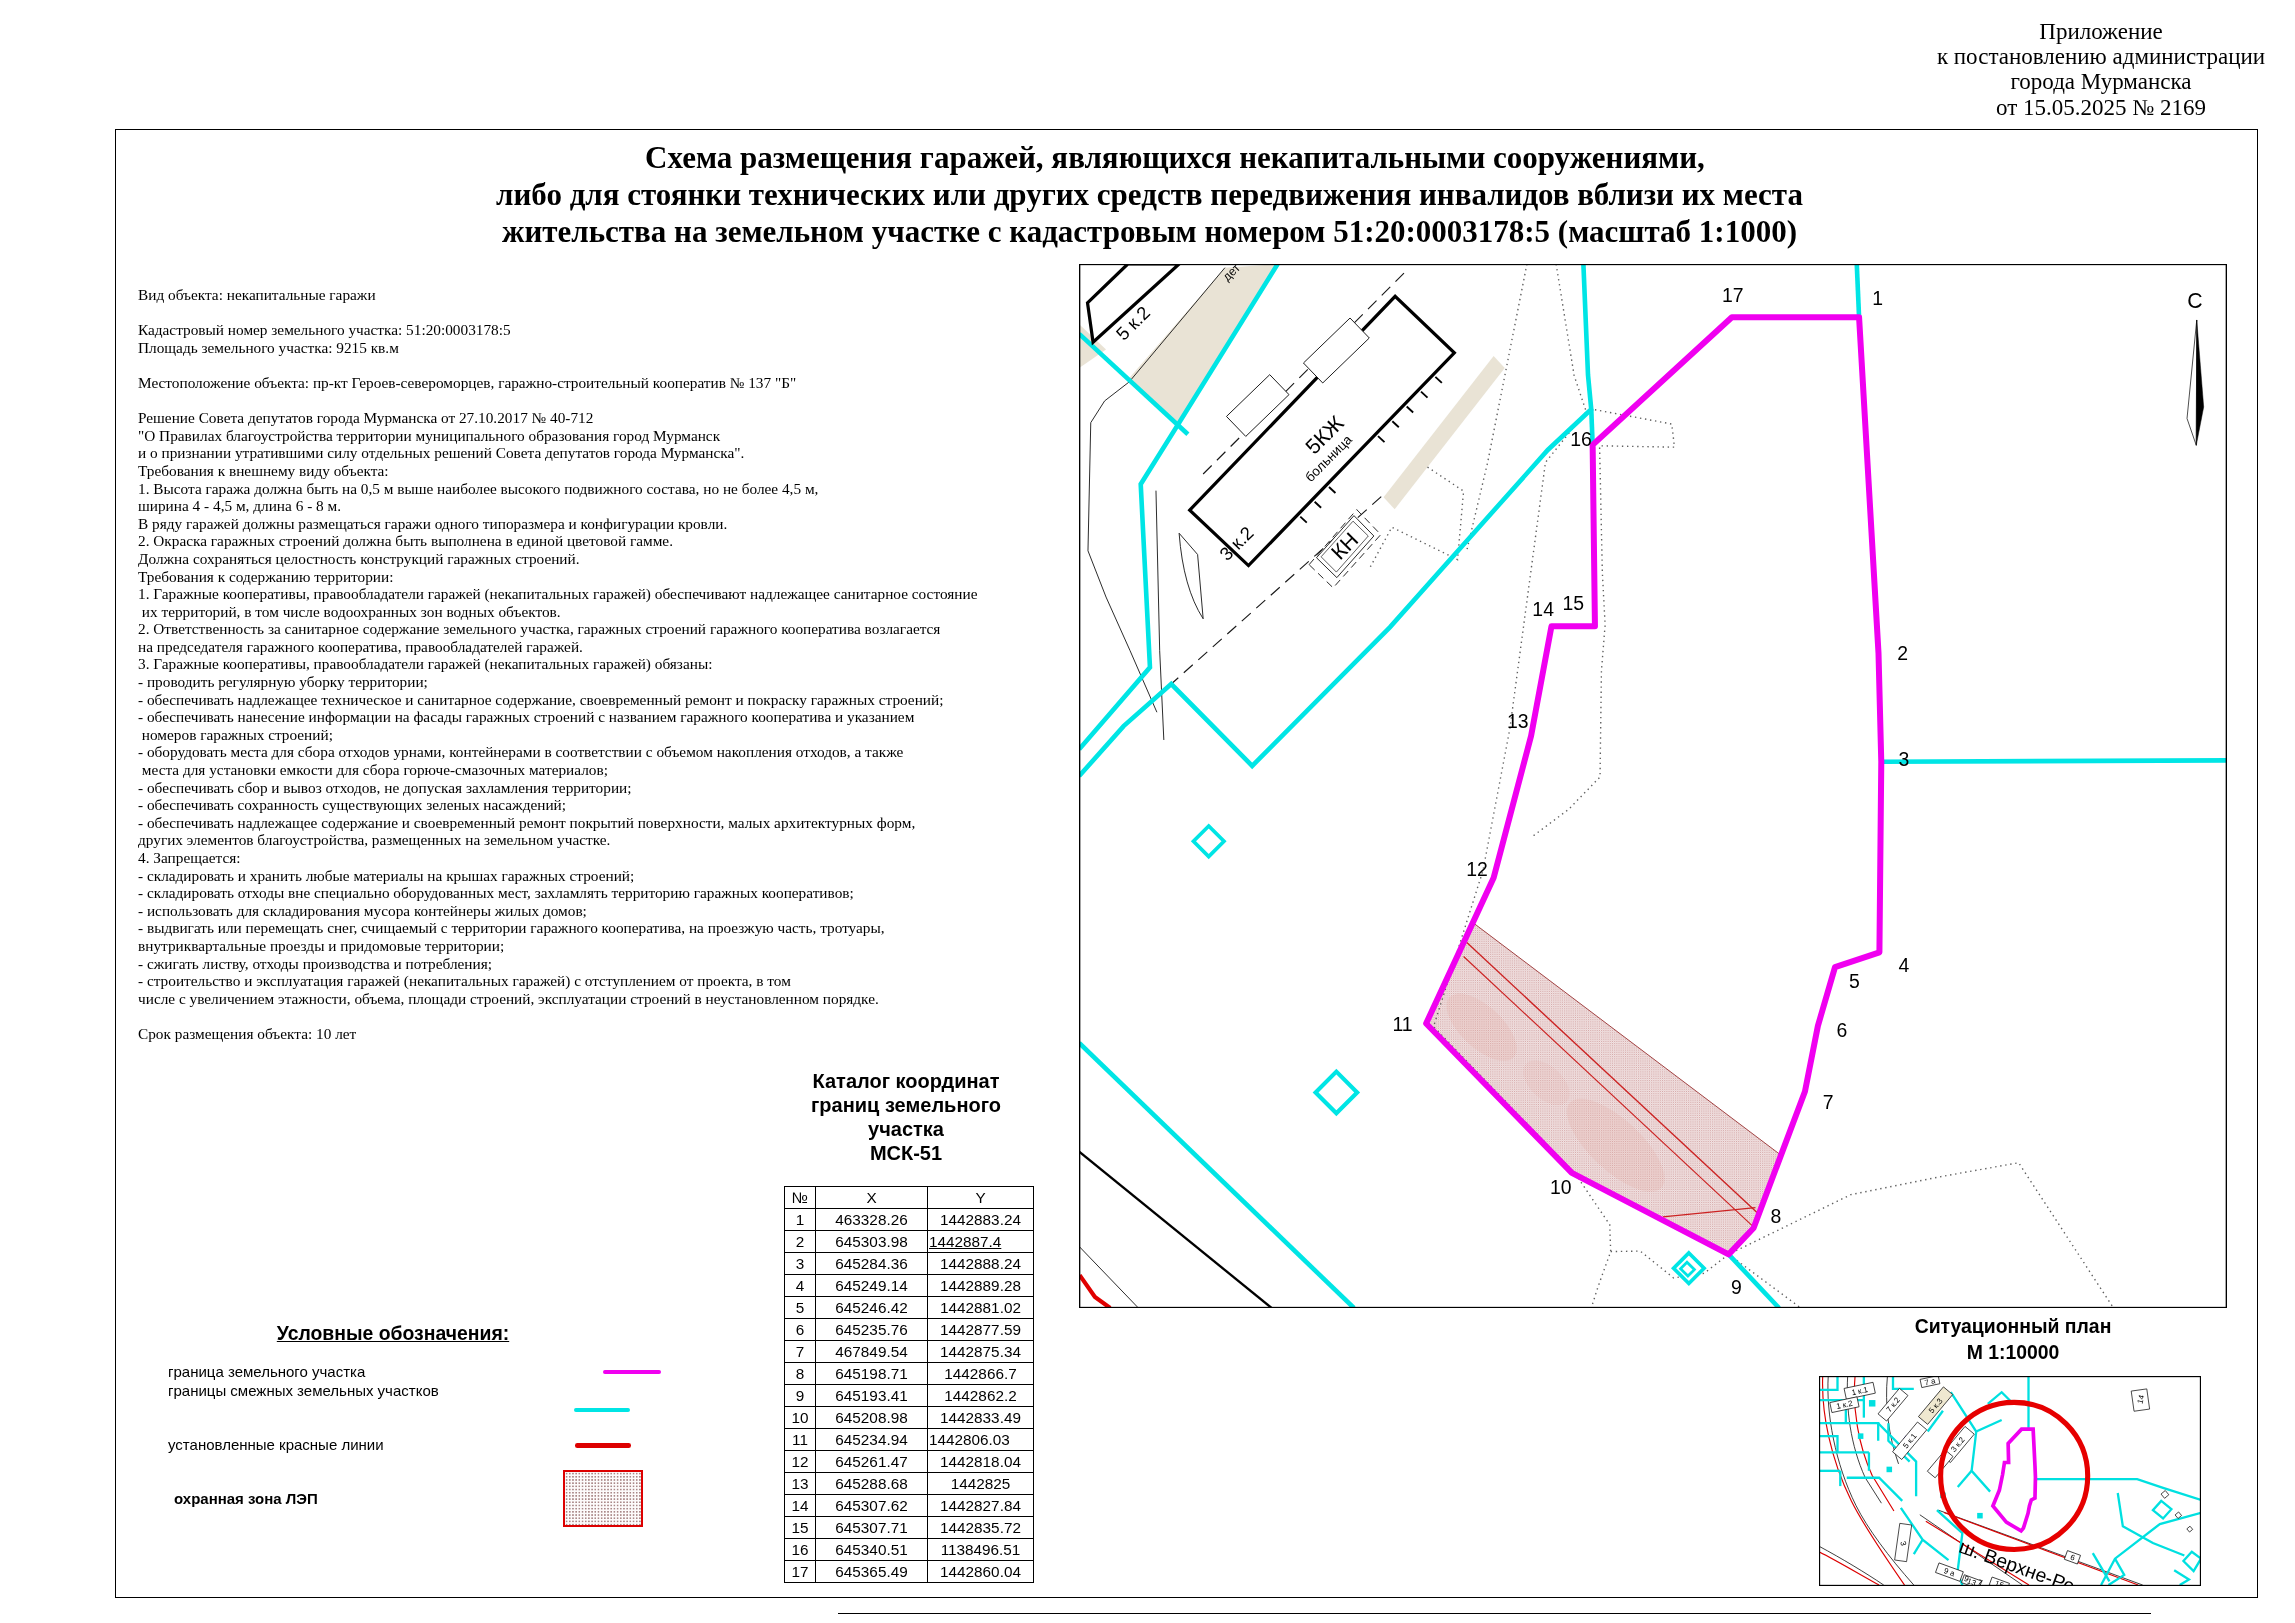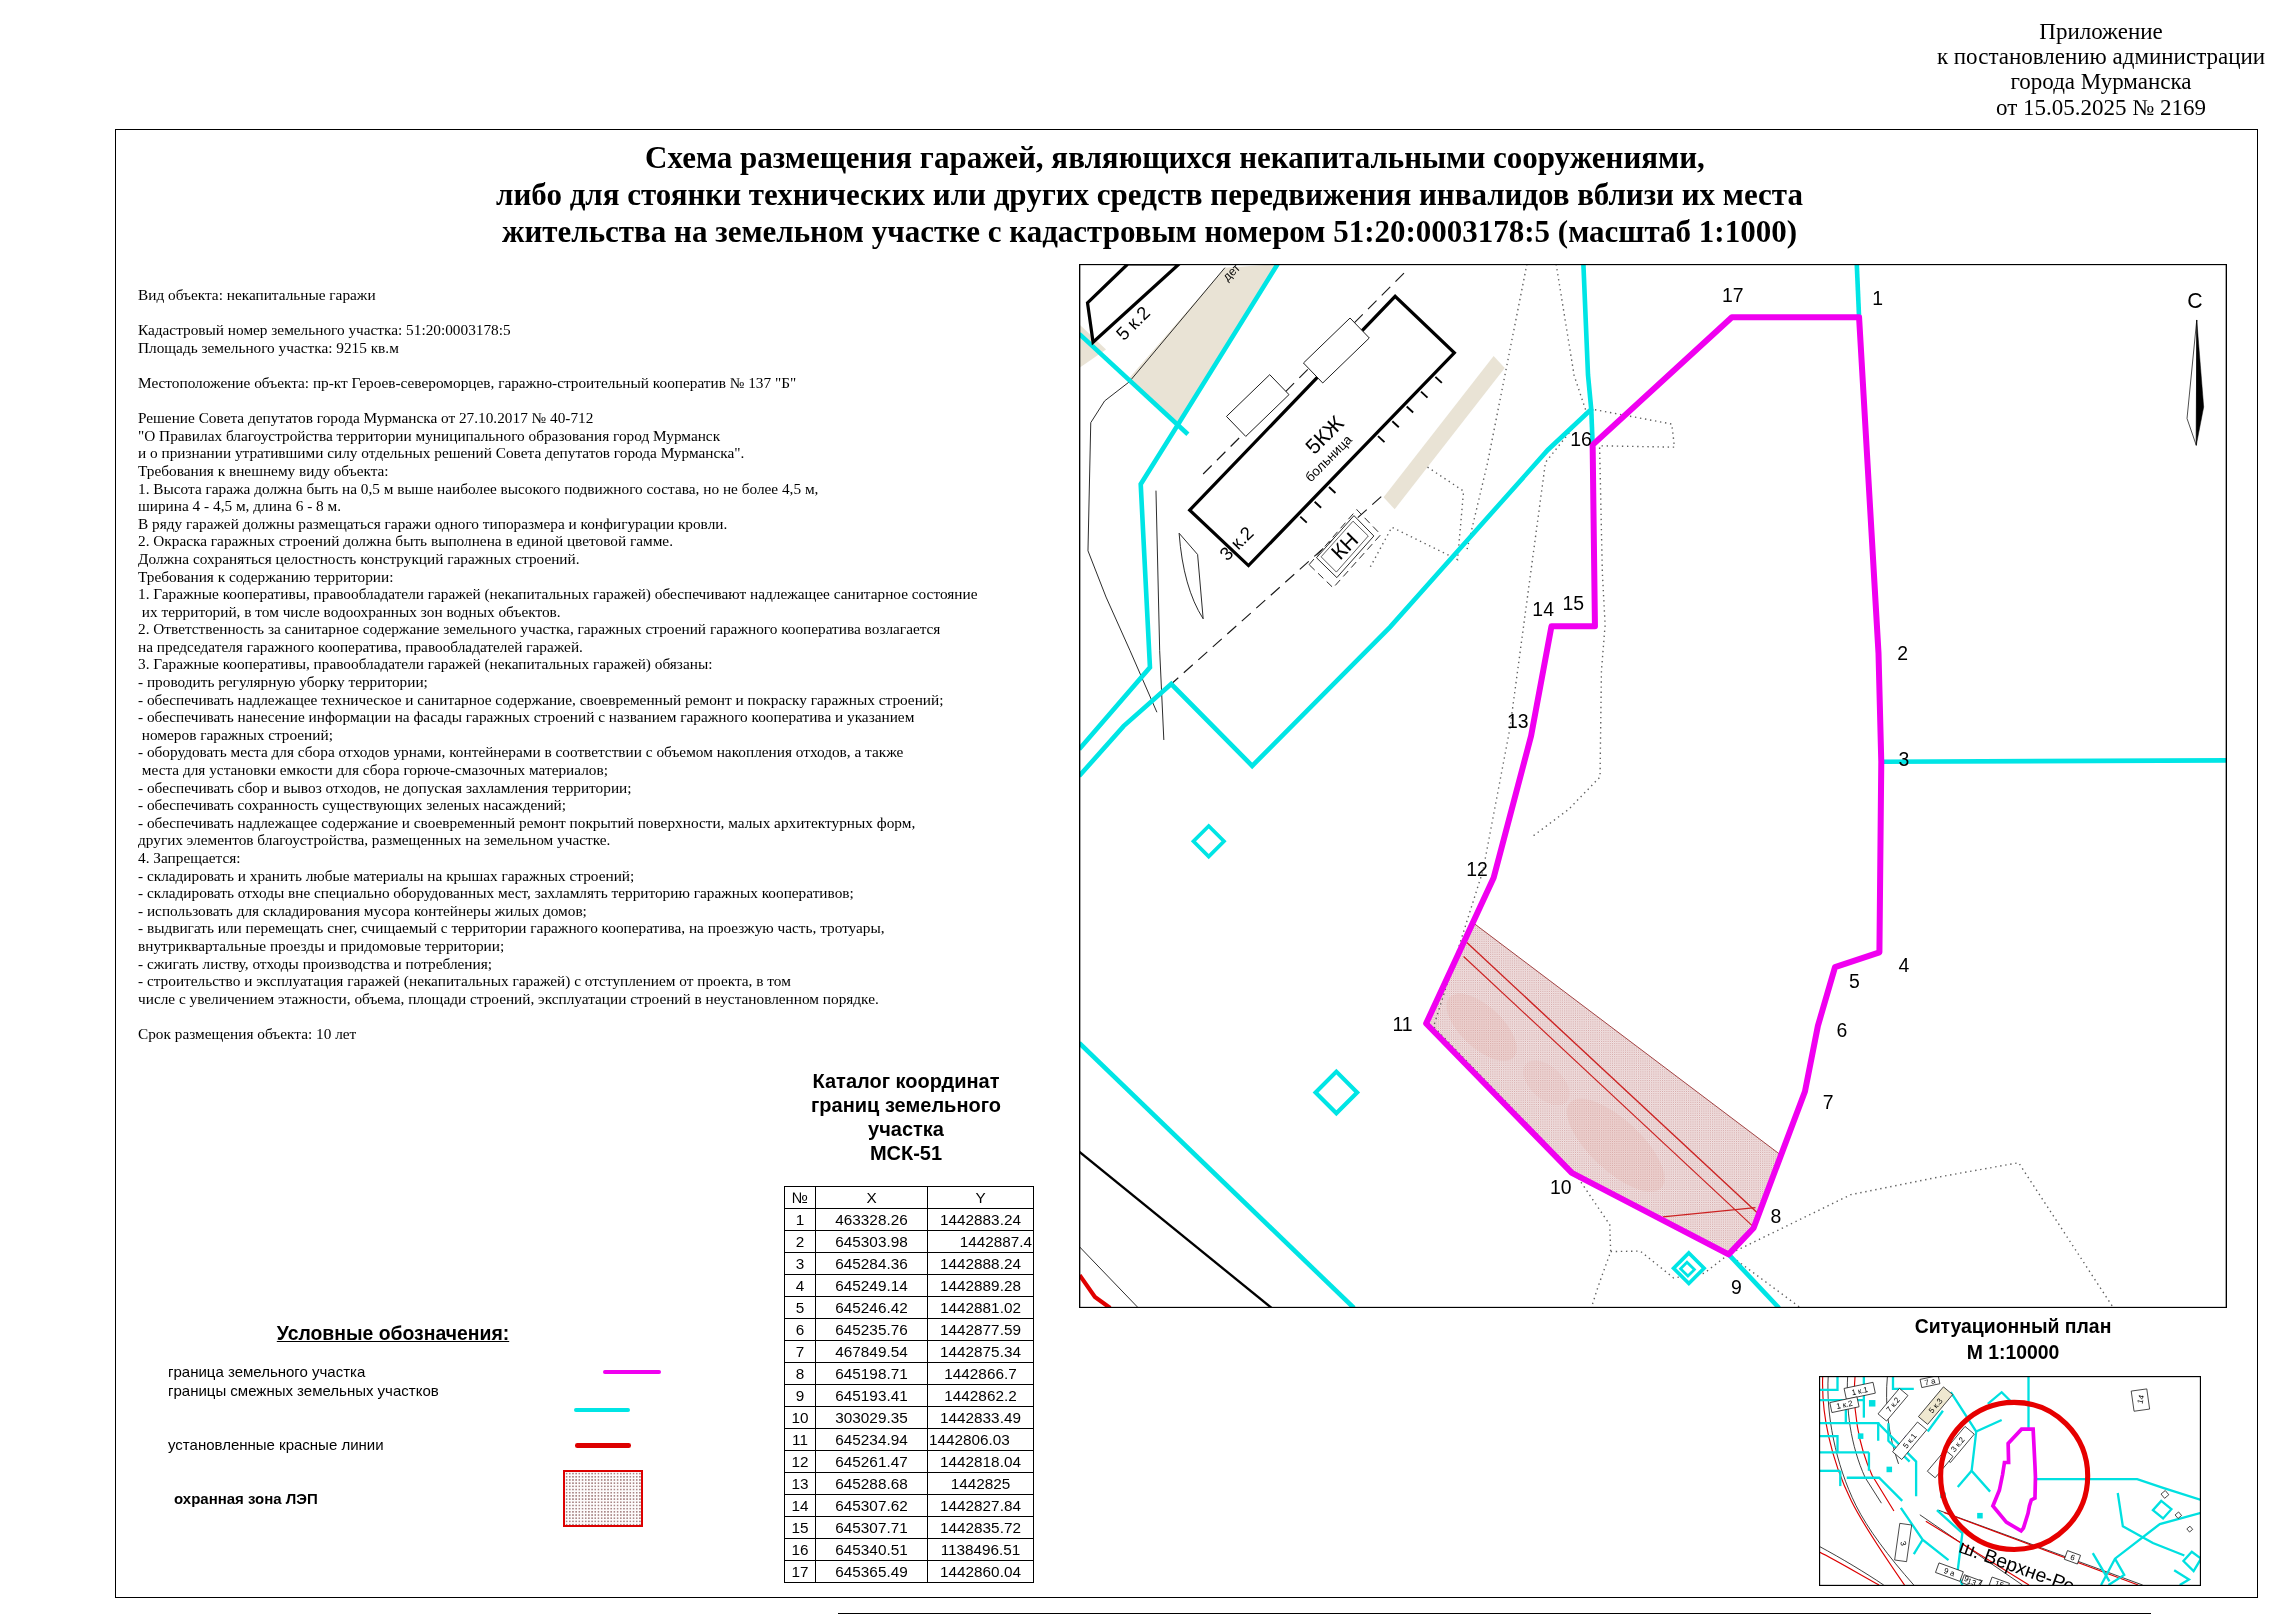--- a/index.html
+++ b/index.html
@@ -71,21 +71,21 @@
         <td style="width:103px;border:0.9px solid #000;text-align:center;">Y</td>
       </tr>
 <tr style="height:22px;">
         <td style="border:0.9px solid #000;text-align:center;">1</td>
         <td style="border:0.9px solid #000;text-align:center;">463328.26</td>
         <td style="border:0.9px solid #000;text-align:center;">1442883.24</td>
       </tr>
 <tr style="height:22px;">
         <td style="border:0.9px solid #000;text-align:center;">2</td>
         <td style="border:0.9px solid #000;text-align:center;">645303.98</td>
-        <td style="border:0.9px solid #000;text-align:right;">1442887.4</td>
+        <td style="border:0.9px solid #000;text-align:left;text-decoration:underline;">1442887.4</td>
       </tr>
 <tr style="height:22px;">
         <td style="border:0.9px solid #000;text-align:center;">3</td>
         <td style="border:0.9px solid #000;text-align:center;">645284.36</td>
         <td style="border:0.9px solid #000;text-align:center;">1442888.24</td>
       </tr>
 <tr style="height:22px;">
         <td style="border:0.9px solid #000;text-align:center;">4</td>
         <td style="border:0.9px solid #000;text-align:center;">645249.14</td>
         <td style="border:0.9px solid #000;text-align:center;">1442889.28</td>
@@ -110,21 +110,21 @@
         <td style="border:0.9px solid #000;text-align:center;">645198.71</td>
         <td style="border:0.9px solid #000;text-align:center;">1442866.7</td>
       </tr>
 <tr style="height:22px;">
         <td style="border:0.9px solid #000;text-align:center;">9</td>
         <td style="border:0.9px solid #000;text-align:center;">645193.41</td>
         <td style="border:0.9px solid #000;text-align:center;">1442862.2</td>
       </tr>
 <tr style="height:22px;">
         <td style="border:0.9px solid #000;text-align:center;">10</td>
-        <td style="border:0.9px solid #000;text-align:center;">303029.35</td>
+        <td style="border:0.9px solid #000;text-align:center;">645208.98</td>
         <td style="border:0.9px solid #000;text-align:center;">1442833.49</td>
       </tr>
 <tr style="height:22px;">
         <td style="border:0.9px solid #000;text-align:center;">11</td>
         <td style="border:0.9px solid #000;text-align:center;">645234.94</td>
         <td style="border:0.9px solid #000;text-align:left;">1442806.03</td>
       </tr>
 <tr style="height:22px;">
         <td style="border:0.9px solid #000;text-align:center;">12</td>
         <td style="border:0.9px solid #000;text-align:center;margin-top:47px;">645261.47</td>

